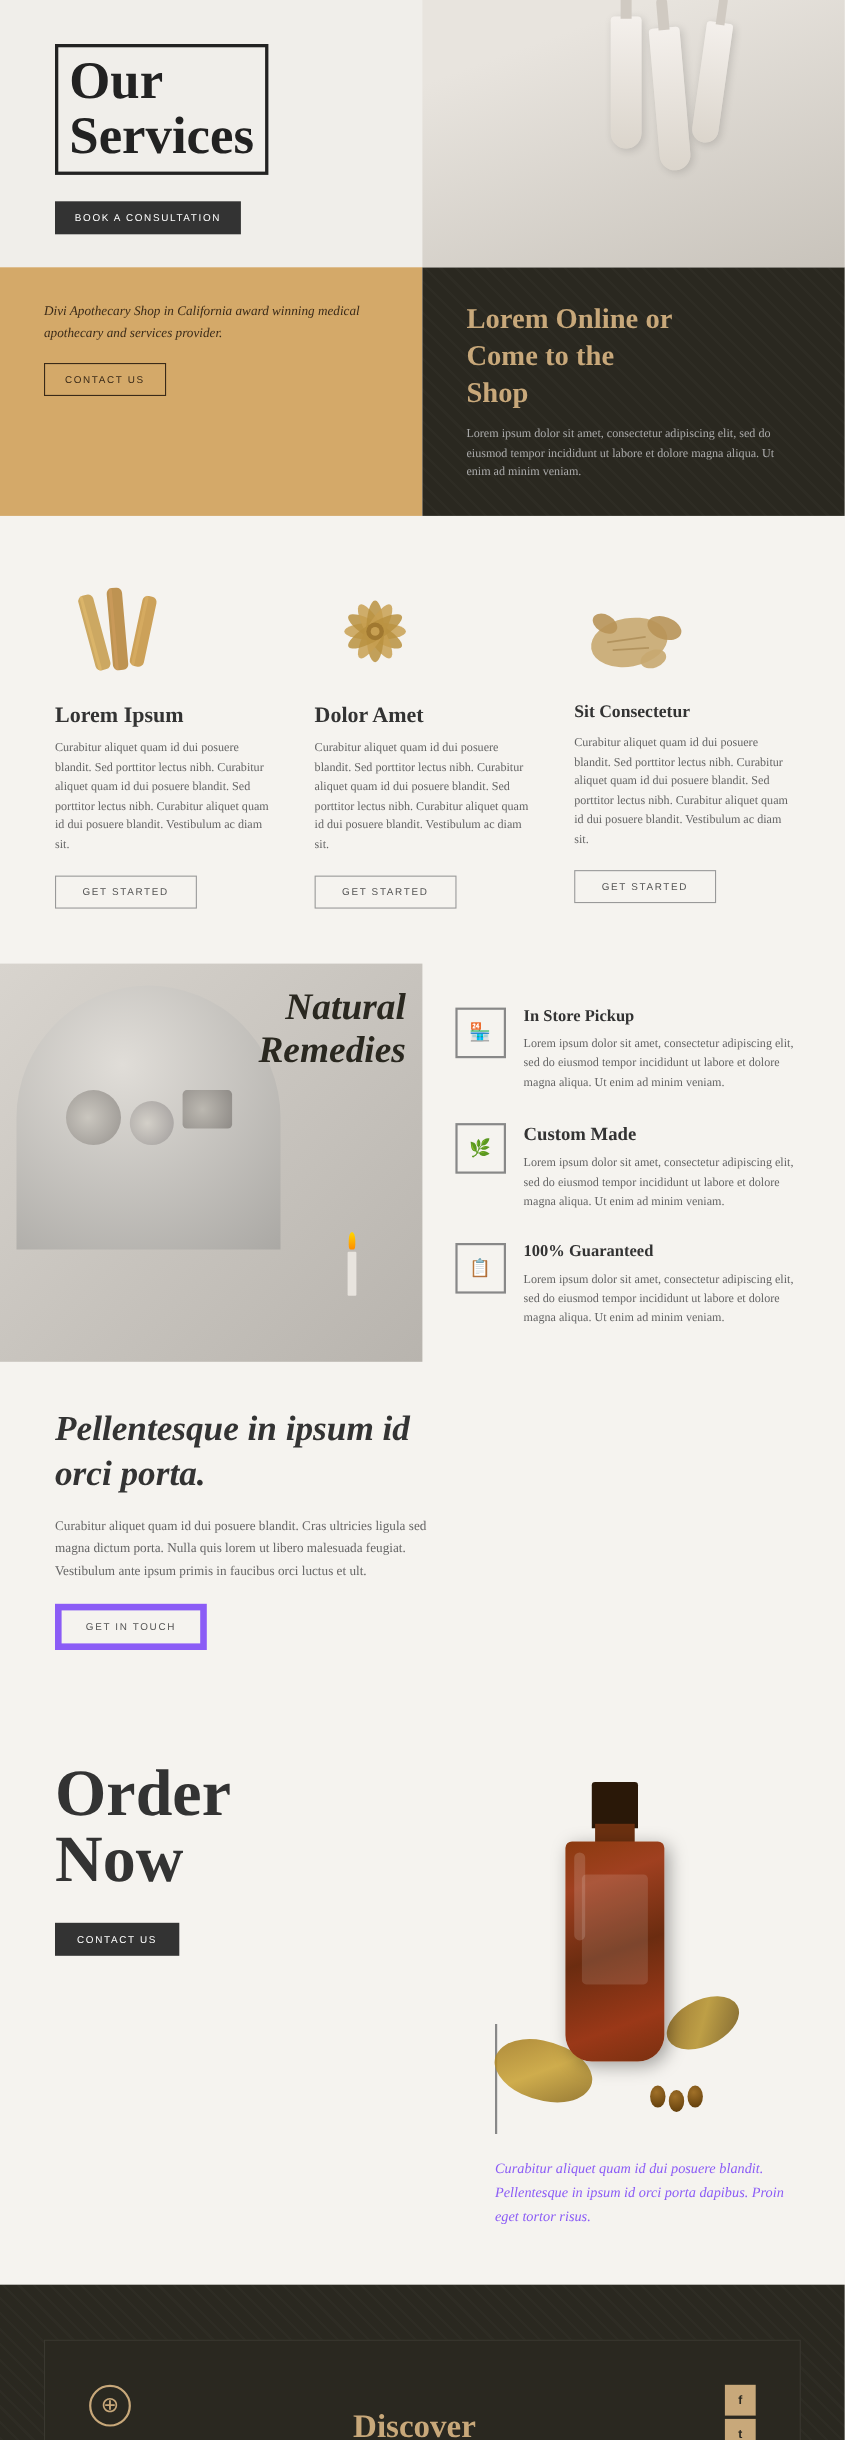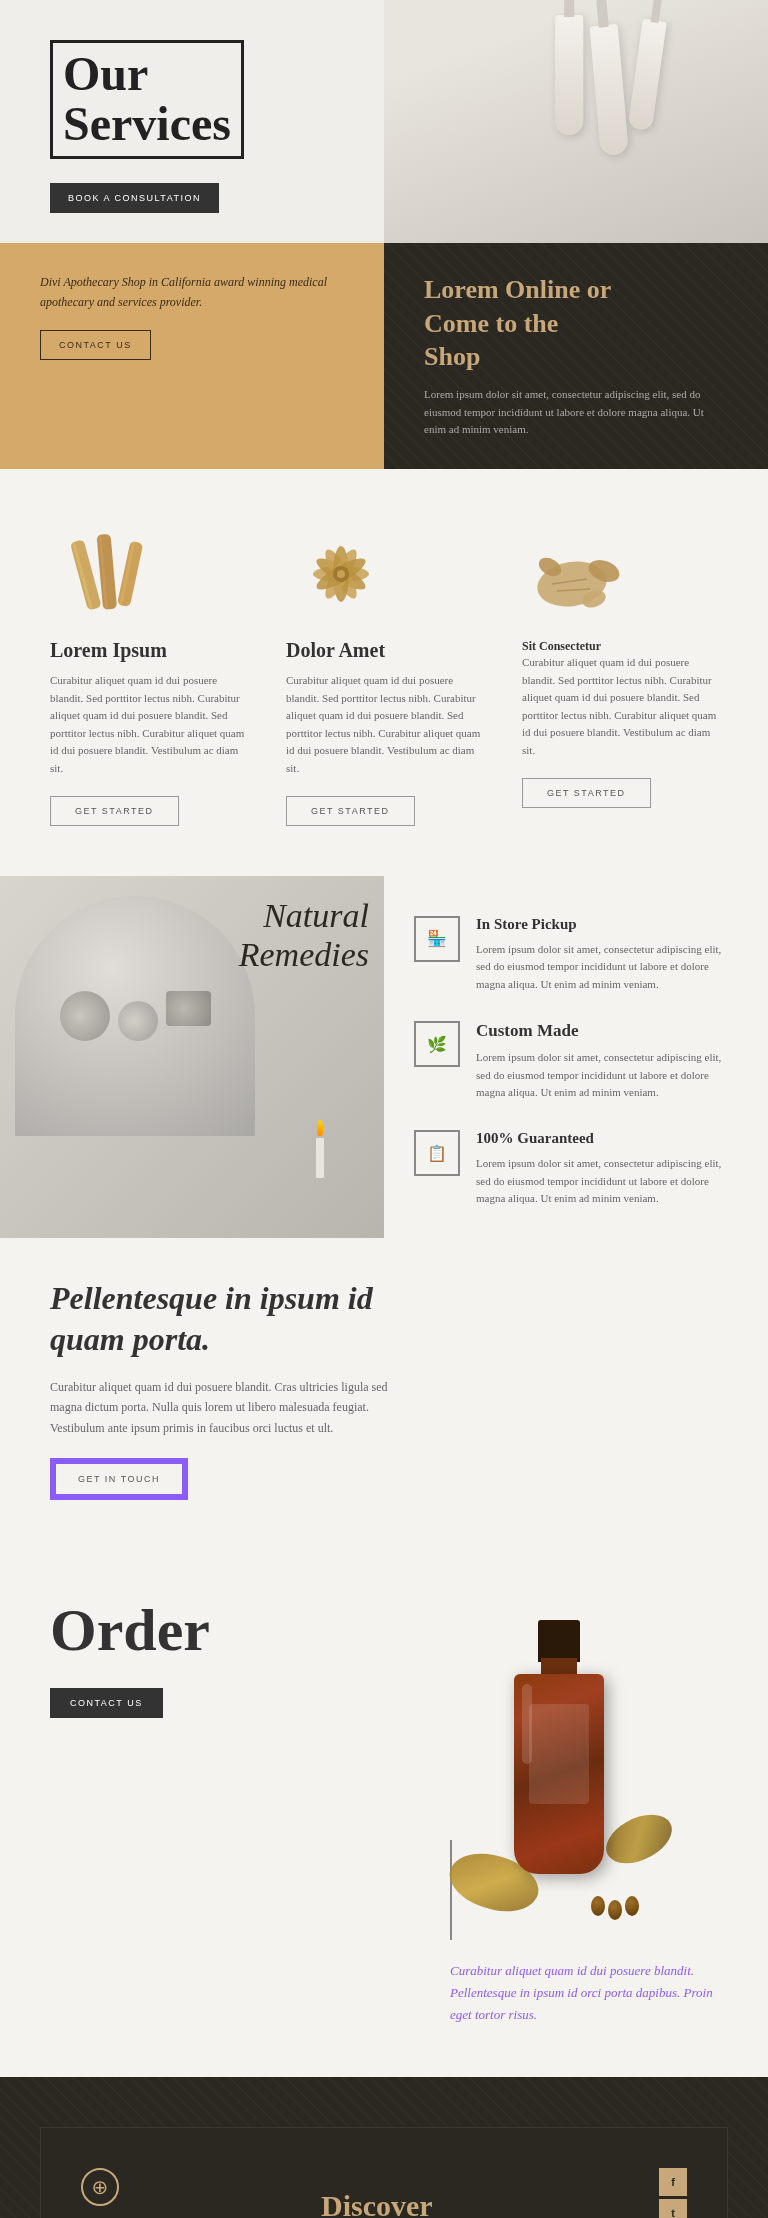--- a/index.html
+++ b/index.html
@@ -106,21 +106,21 @@
 
           <ellipse cx="50" cy="55" rx="35" ry="22" fill="#c8a870" opacity="0.9" transform="rotate(-10,50,55)"></ellipse>
           <ellipse cx="82" cy="42" rx="16" ry="10" fill="#b89458" opacity="0.9" transform="rotate(20,82,42)"></ellipse>
           <ellipse cx="72" cy="70" rx="12" ry="8" fill="#c8a870" opacity="0.9" transform="rotate(-20,72,70)"></ellipse>
           <ellipse cx="28" cy="38" rx="12" ry="8" fill="#b89458" opacity="0.9" transform="rotate(30,28,38)"></ellipse>
 
           <line x1="30" y1="55" x2="65" y2="50" stroke="#9a7840" stroke-width="1.5" opacity="0.5"></line>
           <line x1="35" y1="62" x2="68" y2="60" stroke="#9a7840" stroke-width="1.5" opacity="0.5"></line>
         </svg>
       </div>
-      <h3 style="font-family:'Times New Roman',serif; font-size:12px; font-weight:bold; color:#333; ">Sit Consectetur</h3>
+      <h3 style="font-family:'Times New Roman',serif; font-size:16px; font-weight:bold; color:#333; margin-bottom:10px;">Sit Consectetur</h3>
       <p style="font-size:11px; color:#666; line-height:1.6; margin-bottom:18px;">Curabitur aliquet quam id dui posuere blandit. Sed porttitor lectus nibh. Curabitur aliquet quam id dui posuere blandit. Sed porttitor lectus nibh. Curabitur aliquet quam id dui posuere blandit. Vestibulum ac diam sit.</p>
       <button style="border:1px solid #999; background:transparent; color:#555; padding:9px 24px; font-size:9px; letter-spacing:1.5px; text-transform:uppercase; cursor:pointer;">GET STARTED</button>
     </div>
 
   </div>
 </div>
 
 <div style="background:#f5f3ef;">
   <div style="display:grid; grid-template-columns:1fr 1fr; min-height:300px;">
 
@@ -129,21 +129,21 @@
       <div style="position:absolute; top:20px; left:15px; width:240px; height:240px; border-radius:50% 50% 0 0; background:radial-gradient(circle at 40% 30%, #e0ddd8 0%, #aaa8a4 100%); overflow:hidden; display:flex; align-items:center; justify-content:center;">
 
         <div style="display:flex; flex-wrap:wrap; gap:8px; padding:20px;">
           <div style="width:50px; height:50px; border-radius:50%; background:radial-gradient(circle at 40%, #c8c4bc, #888480); opacity:0.8;"></div>
           <div style="width:40px; height:40px; border-radius:50%; background:radial-gradient(circle at 40%, #d4d0c8, #949090); opacity:0.8; margin-top:10px;"></div>
           <div style="width:45px; height:35px; background:radial-gradient(circle at 40%, #b8b4ac, #807c78); border-radius:4px; opacity:0.8;"></div>
         </div>
       </div>
 
       <div style="position:absolute; top:20px; right:15px; text-align:right;">
-        <div style="font-family:'Times New Roman',serif; font-size:34px; color:#2a2820; font-style:italic; line-height:1.15;">
+        <div style="font-family:'Times New Roman',serif; font-size:34px; color:#2a2820; font-style:italic; line-height:1.15;font-weight:bold;">
           <span style="display:block;">Natural</span>
           <span style="display:block;">Remedies</span>
         </div>
       </div>
 
       <div style="position:absolute; bottom:60px; right:60px;">
         <div style="width:6px; height:16px; background:linear-gradient(180deg, #ffd700, #ff8c00); border-radius:50% 50% 30% 30%; margin:0 auto;"></div>
         <div style="width:8px; height:40px; background:#e8e4de; border-radius:1px; margin-top:2px;"></div>
       </div>
     </div>
@@ -167,32 +167,33 @@
         <div style="width:46px; height:46px; flex-shrink:0; border:2px solid #888; display:flex; align-items:center; justify-content:center; font-size:16px;">📋</div>
         <div>
           <h4 style="font-family:'Times New Roman',serif; font-size:15px; font-weight:bold; color:#333; margin-bottom:8px;">100% Guaranteed</h4>
           <p style="font-size:11px; color:#666; line-height:1.6;">Lorem ipsum dolor sit amet, consectetur adipiscing elit, sed do eiusmod tempor incididunt ut labore et dolore magna aliqua. Ut enim ad minim veniam.</p>
         </div>
       </div>
     </div>
   </div>
 
   <div style="padding:40px 50px; background:#f5f3ef;">
-    <h3 style="font-family:'Times New Roman',serif; font-size:32px; color:#333; font-style:italic; line-height:1.3; margin-bottom:16px; max-width:340px;">Pellentesque in ipsum id quam porta.</h3>
+    <h3 style="font-family:'Times New Roman',serif; font-size:32px; color:#333; font-style:italic; line-height:1.3; margin-bottom:16px; max-width:340px;">Pellentesque in ipsum id orci porta.</h3>
     <p style="font-size:12px; color:#666; line-height:1.7; margin-bottom:20px; max-width:340px;">Curabitur aliquet quam id dui posuere blandit. Cras ultricies ligula sed magna dictum porta. Nulla quis lorem ut libero malesuada feugiat. Vestibulum ante ipsum primis in faucibus orci luctus et ult.</p>
     <button style="border:6px solid #8b5cf6; background:transparent; color:#555; padding:10px 22px; font-size:9px; letter-spacing:1.5px; text-transform:uppercase; cursor:pointer;">GET IN TOUCH</button>
   </div>
 </div>
 
 <div style="background:#f5f3ef; padding:60px 50px 50px;">
   <div style="display:grid; grid-template-columns:1fr 1fr; gap:30px; align-items:start;">
 
     <div>
       <h2 style="font-family:'Times New Roman',serif; font-size:60px; font-weight:bold; color:#333; line-height:1.0; margin-bottom:28px;">
         <span style="display:block;">Order</span>
+        <span style="display:block;">Now</span>
       </h2>
       <button style="background:#333; color:#fff; border:none; padding:10px 20px; font-size:9px; letter-spacing:1.5px; text-transform:uppercase; cursor:pointer;">CONTACT US</button>
     </div>
 
     <div style="position:relative; min-height:360px; display:flex; align-items:flex-start; justify-content:center; padding-top:20px;">
 
       <div style="position:relative; width:180px; height:320px;">
 
         <div style="position:absolute; top:0; left:50%; transform:translateX(-50%); width:42px; height:42px; background:#2a1808; border-radius:3px 3px 0 0; z-index:2;"></div>
 

